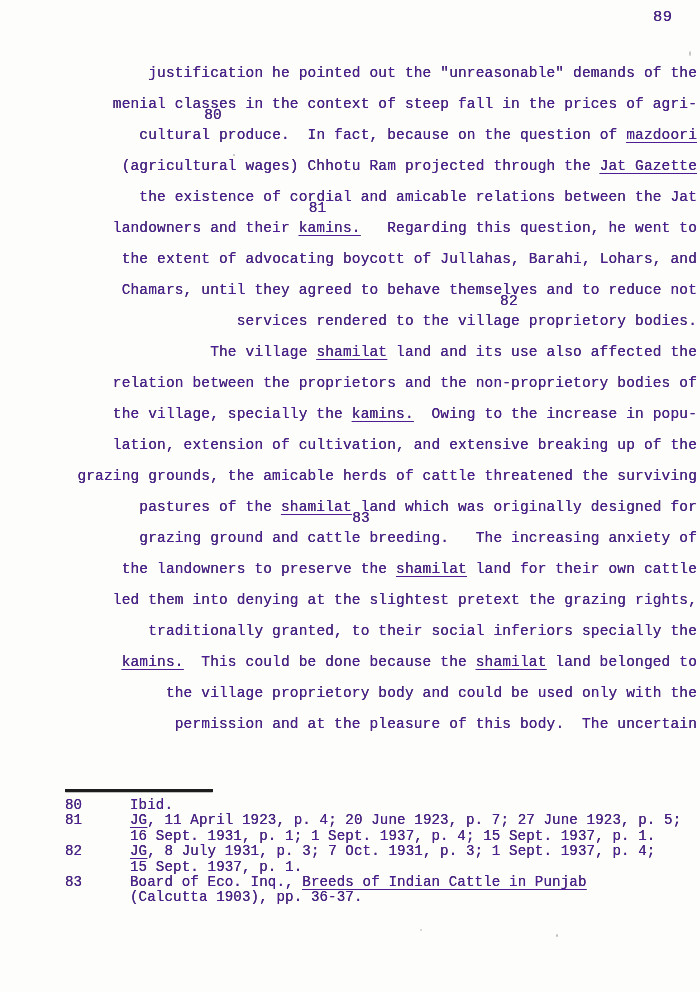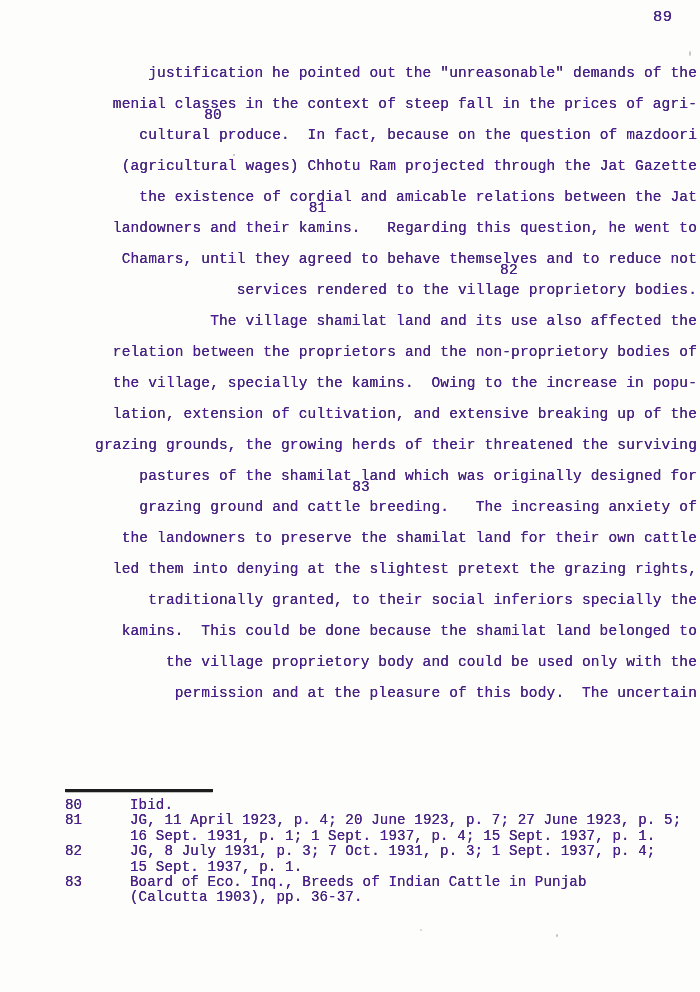--- a/index.html
+++ b/index.html
@@ -43,20 +43,21 @@
     height: 0;
     white-space: pre;
   }
   .sup-num {
     position: absolute;
     top: -13px;
     line-height: 17px;
     font-size: inherit;
   }
   .u {
+    text-decoration: underline;
     text-underline-offset: 2.5px;
     text-decoration-thickness: 1.4px;
   }
   .fn-separator {
     position: absolute;
     left: 65px;
     top: 789px;
     width: 148px;
     height: 3px;
     background: #1d1d1d;
@@ -97,28 +98,29 @@
 
   <div class="body-text">
       <div class="text-line"><span>justification he pointed out the "unreasonable" demands of the</span></div>
       <div class="text-line"><span>menial classes in the context of steep fall in the prices of agri-</span></div>
       <div class="sup-line"><span class="sup-num" style="left: 16ch;">80</span></div>
       <div class="text-line"><span>cultural produce.  In fact, because on the question of </span><span class="u">mazdoori</span></div>
       <div class="text-line"><span>(agricultural wages) Chhotu Ram projected through the </span><span class="u">Jat Gazette</span></div>
       <div class="text-line"><span>the existence of cordial and amicable relations between the Jat</span></div>
       <div class="sup-line"><span class="sup-num" style="left: 28ch;">81</span></div>
       <div class="text-line"><span>landowners and their </span><span class="u">kamins.</span><span>   Regarding this question, he went to</span></div>
+      <div class="text-line"><span>the extent of advocating boycott of Jullahas, Barahi, Lohars, and</span></div>
       <div class="text-line"><span>Chamars, until they agreed to behave themselves and to reduce not</span></div>
       <div class="sup-line"><span class="sup-num" style="left: 50ch;">82</span></div>
       <div class="text-line"><span>services rendered to the village proprietory bodies.</span></div>
       <div class="text-line"><span>        The village </span><span class="u">shamilat</span><span> land and its use also affected the</span></div>
       <div class="text-line"><span>relation between the proprietors and the non-proprietory bodies of</span></div>
       <div class="text-line"><span>the village, specially the </span><span class="u">kamins.</span><span>  Owing to the increase in popu-</span></div>
       <div class="text-line"><span>lation, extension of cultivation, and extensive breaking up of the</span></div>
-      <div class="text-line"><span>grazing grounds, the growing herds of their threatened the surviving</span></div>
+      <div class="text-line"><span>grazing grounds, the amicable herds of cattle threatened the surviving</span></div>
       <div class="text-line"><span>pastures of the </span><span class="u">shamilat</span><span> land which was originally designed for</span></div>
       <div class="sup-line"><span class="sup-num" style="left: 33ch;">83</span></div>
       <div class="text-line"><span>grazing ground and cattle breeding.   The increasing anxiety of</span></div>
       <div class="text-line"><span>the landowners to preserve the </span><span class="u">shamilat</span><span> land for their own cattle</span></div>
       <div class="text-line"><span>led them into denying at the slightest pretext the grazing rights,</span></div>
       <div class="text-line"><span>traditionally granted, to their social inferiors specially the</span></div>
       <div class="text-line"><span class="u">kamins.</span><span>  This could be done because the </span><span class="u">shamilat</span><span> land belonged to</span></div>
       <div class="text-line"><span>the village proprietory body and could be used only with the</span></div>
       <div class="text-line"><span>permission and at the pleasure of this body.  The uncertain</span></div>
     </div>

